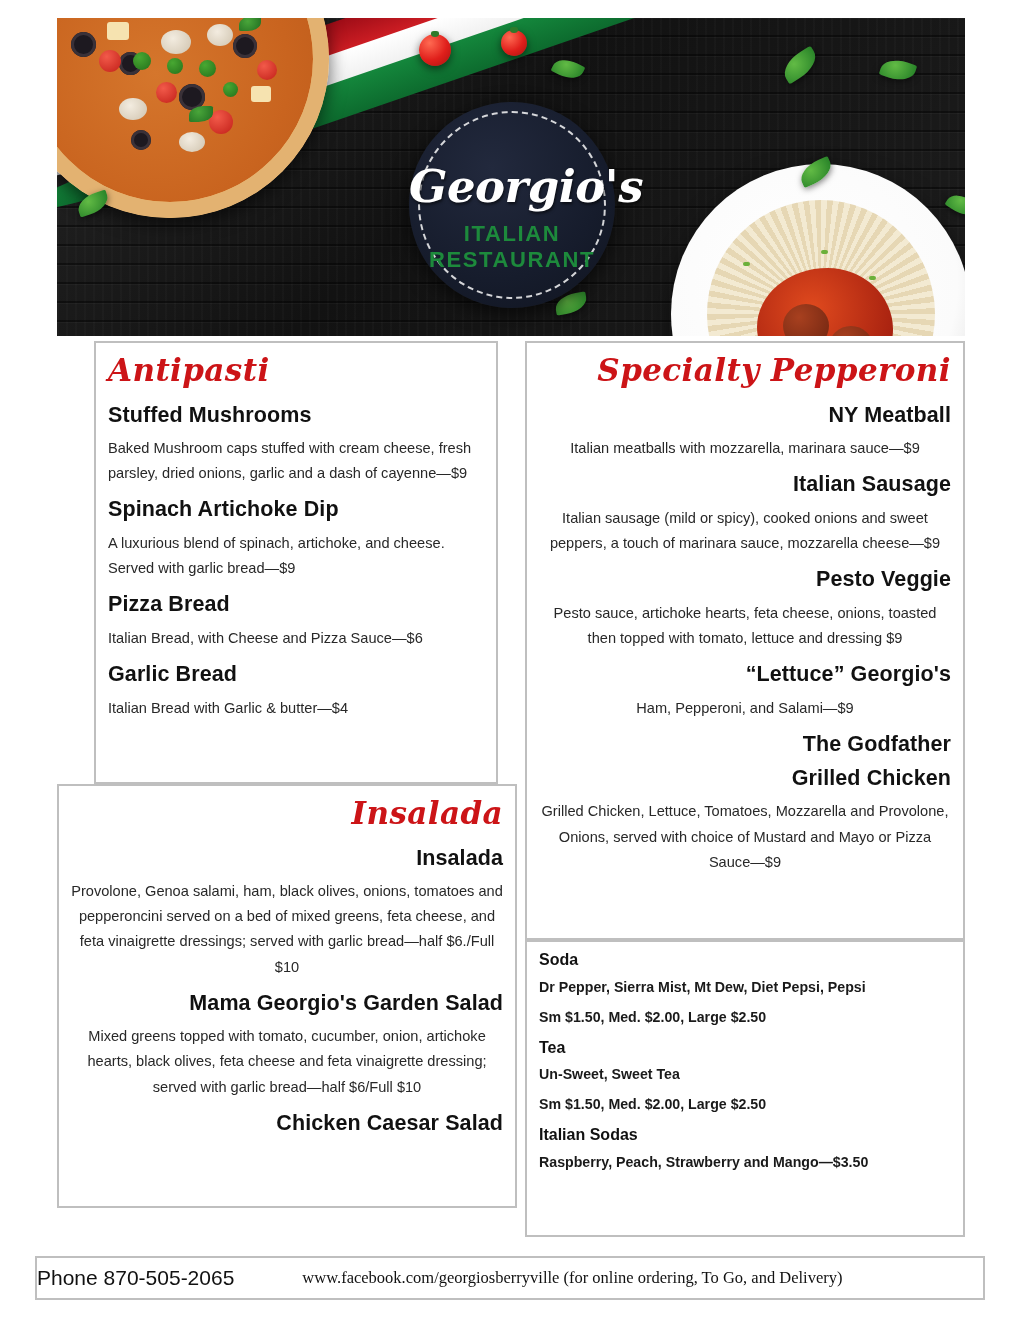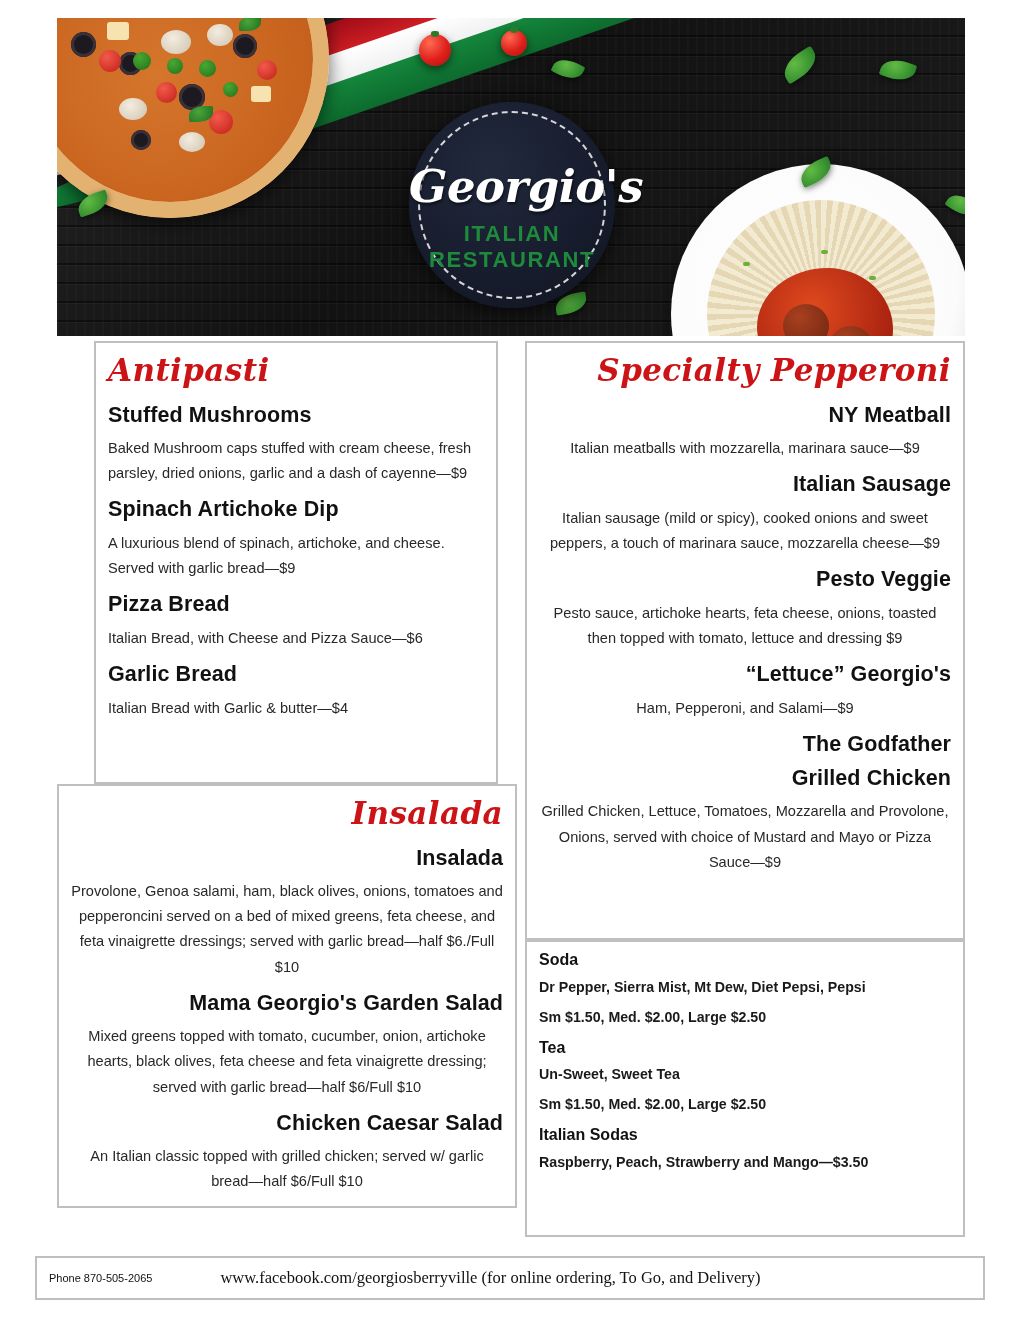--- a/index.html
+++ b/index.html
@@ -272,23 +272,22 @@
     font-weight: bold;
     font-size: 14.2px;
     color: #1a1a1a;
     margin: 0 0 13px 0;
     line-height: 1.2;
   }
 
   
   .footer-phone {
     font-family: "Liberation Sans", sans-serif;
-    font-size: 11px;
+    font-size: 21px;
     color: #111111;
-    padding-left: 12px;
     white-space: nowrap;
   }
   .footer-url {
     font-family: Liberation Serif, serif;
     font-size: 16.5px;
     color: #111111;
     margin-left: 68px;
     white-space: nowrap;
   }
 </style>
@@ -389,21 +388,20 @@
     <div>
       <div class="dish align-right">Insalada</div>
       <div class="desc align-center">Provolone, Genoa salami, ham, black olives, onions, tomatoes and pepperoncini served on a bed of mixed greens, feta cheese, and feta vinaigrette dressings; served with garlic bread—half $6./Full $10</div>
     </div>
     <div>
       <div class="dish align-right">Mama Georgio's Garden Salad</div>
       <div class="desc align-center">Mixed greens topped with tomato, cucumber, onion, artichoke hearts, black olives, feta cheese and feta vinaigrette dressing; served with garlic bread—half $6/Full $10</div>
     </div>
     <div>
       <div class="dish align-right">Chicken Caesar Salad</div>
-      <div class="desc align-center">An Italian classic topped with grilled chicken; served w/ garlic bread—half $6/Full $10</div>
     </div>
   </div>
 </div>
 
 <div class="panel" id="panel-sandwiches">
   <div class="panel-inner">
     <div class="script-title right">Specialty Pepperoni</div>
 
     <div>
       <div class="dish align-right">NY Meatball</div>

